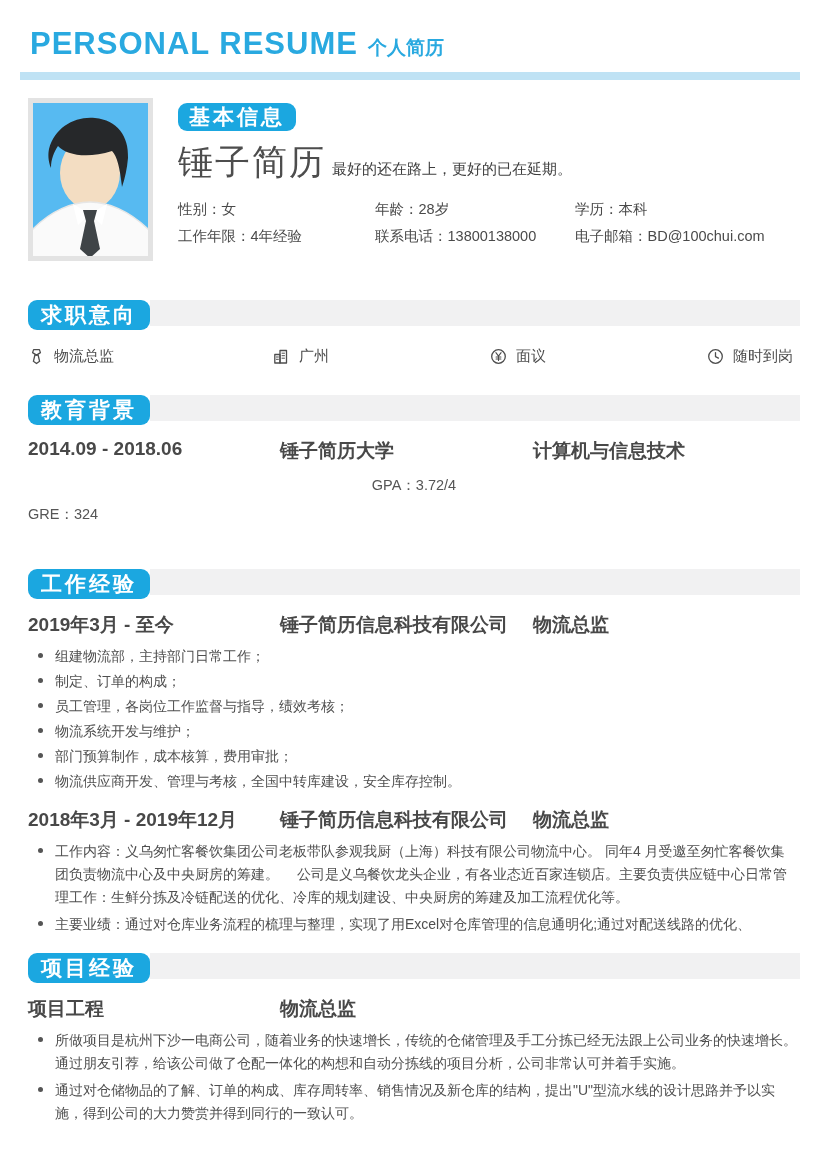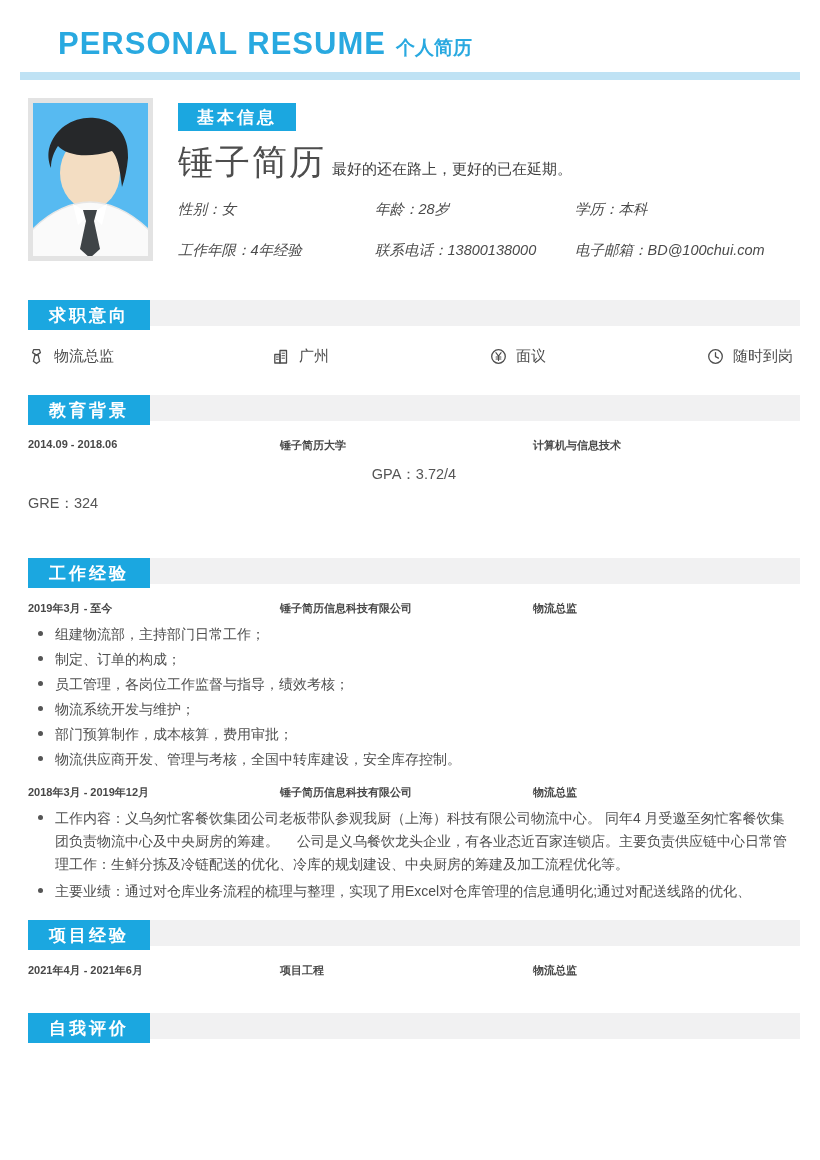--- a/index.html
+++ b/index.html
@@ -4,64 +4,64 @@
 <style>
   * { margin:0; padding:0; box-sizing:border-box; }
   html,body { background:#ffffff; }
   body {
     width:820px; height:1160px; overflow:hidden; position:relative;
     font-family:"Liberation Sans","DejaVu Sans",sans-serif; color:#4c4c4c;
   }
   .page { width:820px; height:1160px; background:#fff; }
 
   
-  .top-header { padding:26px 20px 0 30px;margin-left:28px; }
+  .top-header { padding:26px 20px 0 30px; }
   .title-line { display:flex; align-items:baseline; gap:10px; }
   .title-en { font-size:31px; font-weight:bold; color:#29a9e0; letter-spacing:1px; }
   .title-zh { font-size:19px; font-weight:bold; color:#29a9e0; }
   .divider { margin:10px 20px 0 20px; height:8px; background:#bfe2f4; }
 
   
   .basic { display:flex; margin:18px 20px 0 28px; }
   .photo { flex:none; width:125px; height:163px; border:5px solid #e3e3e3; background:#57baf1; }
   .photo svg { display:block; }
   .basic-right { margin-left:25px; flex:1; padding-top:5px; }
   .badge {
-    background:#1ba7e0; color:#fff; font-weight:bold; font-size:17px;
+    background:#1ba7e0; color:#fff; font-weight:bold; font-size:21px;
     height:30px; width:122px; display:flex; align-items:center; justify-content:center;
-    letter-spacing:3px; flex:none;
+    letter-spacing:3px; flex:none;border-radius:9px;
   }
   .badge.small { width:118px; height:28px; }
   .name-row { display:flex; align-items:baseline; margin-top:8px; }
   .person-name { font-size:35px; color:#4d4d4d; letter-spacing:2px; }
   .tagline { font-size:15px; color:#3e3e3e; margin-left:6px; }
   .info-grid {
-    display:grid; grid-template-columns:197px 200px 1fr; row-gap:22px;
-    margin-top:14px; font-size:14.5px; color:#4a4a4a;font-style:italic;
+    display:grid; grid-template-columns:197px 200px 1fr; row-gap:8px;
+    margin-top:14px; font-size:14.5px; color:#4a4a4a;
   }
 
   
   .sec-head { display:flex; align-items:flex-start; margin:0 20px 0 28px; }
   .strip { flex:1; height:26px; background:#f1f1f2; }
   .mt-job  { margin-top:39px; }
   .mt-edu  { margin-top:29px; }
   .mt-work { margin-top:45px; }
   .mt-proj { margin-top:17px; }
   .mt-self { margin-top:35px; }
 
   .intent-row {
     display:grid; grid-template-columns:245px 217px 217px 1fr;
     margin:17px 20px 0 28px; font-size:15px; color:#4c4c4c;
   }
   .intent-item { display:flex; align-items:center; gap:9px; }
   .intent-item svg { flex:none; }
 
   .bold-row {
     display:grid; grid-template-columns:252px 253px 1fr;
-    margin:13px 20px 0 28px; font-weight:bold; font-size:11px; color:#484848;
+    margin:13px 20px 0 28px; font-weight:bold; font-size:19px; color:#484848;
   }
   .edu-line { margin:10px 20px 0 28px; font-size:14.5px; color:#555; }
   .edu-line.first { margin-top:12px;text-align:center; }
 
   ul.bullets { list-style:none; margin:7px 22px 0 28px; }
   ul.bullets li {
     position:relative; padding-left:27px; font-size:14px; color:#4f4f4f;
     line-height:22px; margin-top:3px;
   }
   ul.bullets.para li { line-height:23px; margin-top:4px; }
@@ -191,23 +191,26 @@
   <ul class="bullets para">
     <li>工作内容：义乌匆忙客餐饮集团公司老板带队参观我厨（上海）科技有限公司物流中心。 同年4 月受邀至匆忙客餐饮集团负责物流中心及中央厨房的筹建。　 公司是义乌餐饮龙头企业，有各业态近百家连锁店。主要负责供应链中心日常管理工作：生鲜分拣及冷链配送的优化、冷库的规划建设、中央厨房的筹建及加工流程优化等。</li>
     <li>主要业绩：通过对仓库业务流程的梳理与整理，实现了用Excel对仓库管理的信息通明化;通过对配送线路的优化、</li>
   </ul>
 
   <div class="sec-head mt-proj">
     <div class="badge">项目经验</div>
     <div class="strip"></div>
   </div>
   <div class="bold-row">
-    <span>2021年4月 - 2021年6月</span>
     <span>项目工程</span>
     <span>物流总监</span>
   </div>
+  <ul class="bullets para">
+    <li>所做项目是杭州下沙一电商公司，随着业务的快速增长，传统的仓储管理及手工分拣已经无法跟上公司业务的快速增长。通过朋友引荐，给该公司做了仓配一体化的构想和自动分拣线的项目分析，公司非常认可并着手实施。</li>
+    <li>通过对仓储物品的了解、订单的构成、库存周转率、销售情况及新仓库的结构，提出"U"型流水线的设计思路并予以实施，得到公司的大力赞赏并得到同行的一致认可。</li>
+  </ul>
 
   <div class="sec-head mt-self">
     <div class="badge">自我评价</div>
     <div class="strip"></div>
   </div>
 
 </div>
 
 </body></html>

